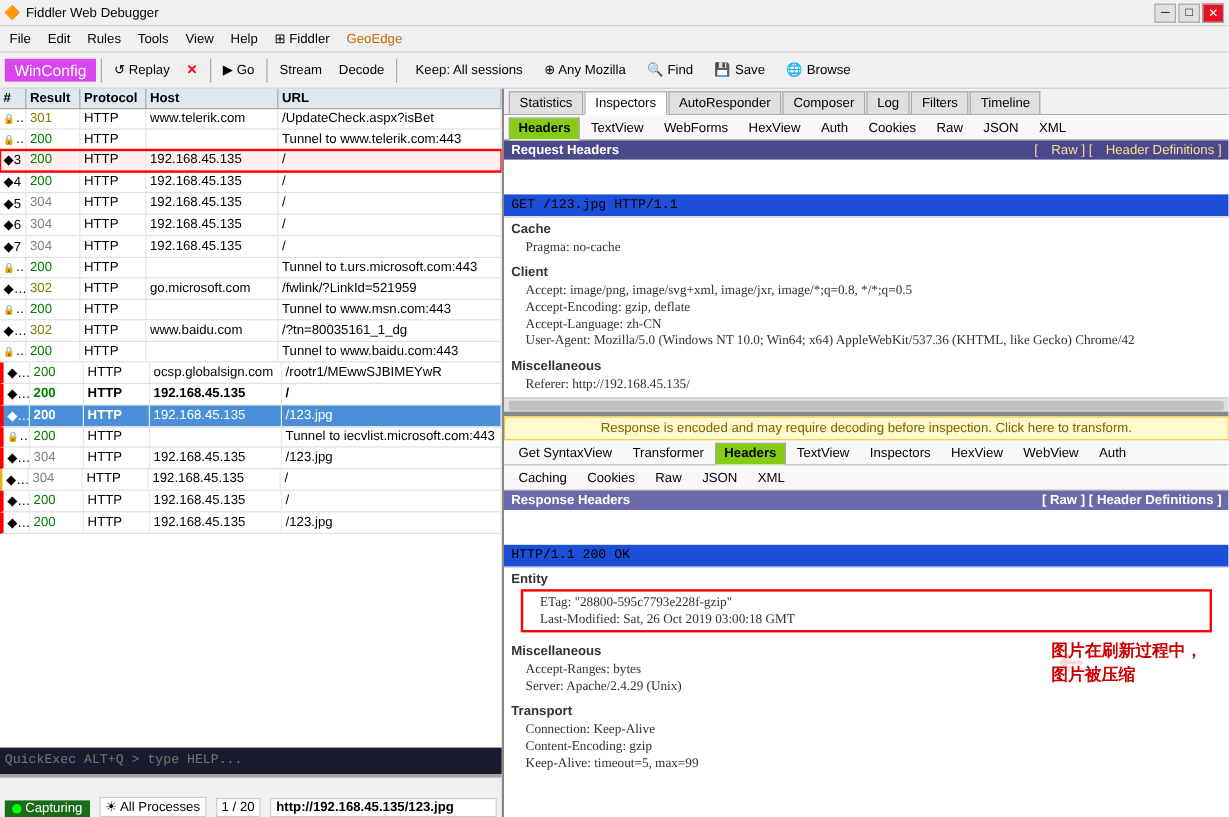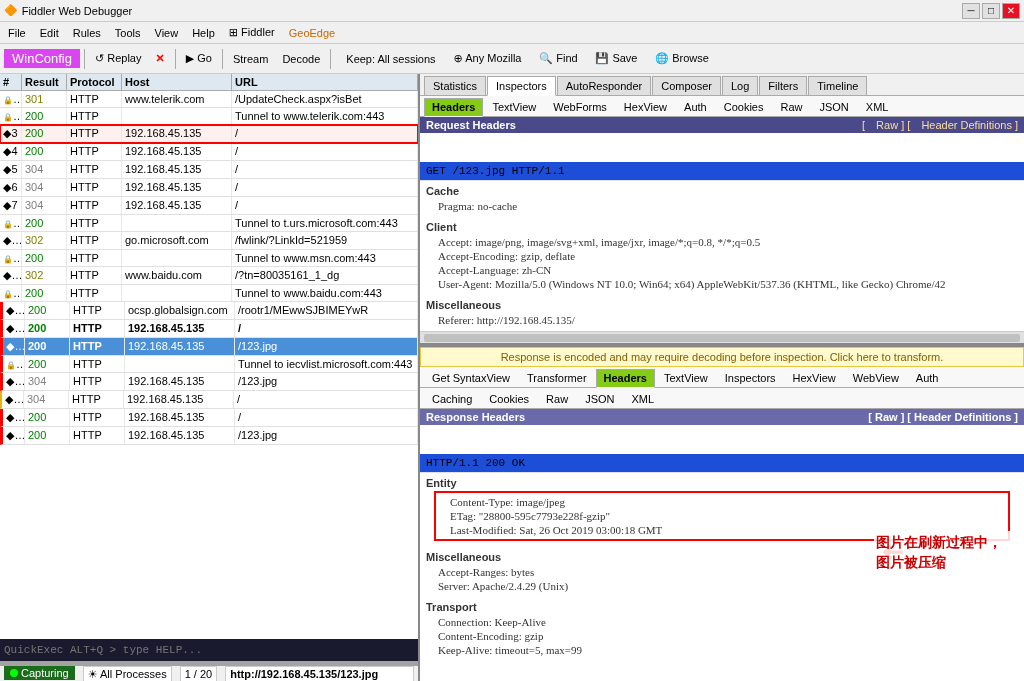--- a/index.html
+++ b/index.html
@@ -98,25 +98,25 @@
       grid-template-columns: 22px 45px 55px 110px 1fr;
       border-bottom: 1px solid #e0e0e0;
       font-size: 11px;
       cursor: pointer;
     }
     .session-row.selected { background: #4a90d9; color: white; }
     .session-row div { padding: 2px 3px; overflow: hidden; text-overflow: ellipsis; white-space: nowrap; border-right: 1px solid #e8e8e8; }
     
     
     .status-bar {
-      height: 20px;
+      height: 36px;
       background: #f0f0f0;
-      border-top: 5px solid #a3a3a3;
-      display: flex;
-      align-items: flex-start;
+      border-top: 3px solid #a3a3a3;
+      display: flex;
+      align-items: flex-end;
       padding: 0 4px;
       gap: 8px;
       font-size: 11px;
     }
     .status-item { padding: 1px 4px; border: 1px solid #ccc; background: white; }
     
     
     .quickexec {
       background: #1a1a2e;
       color: #00ff00;
@@ -613,21 +613,20 @@
             </span>
           </div>
 
           <div class="request-line">HTTP/1.1 200 OK</div>
 
           <div class="response-content">
             <div class="header-group">
               <div class="header-group-title">Entity</div>
 
               <div style="border: 2px solid red; margin: 2px 8px; padding: 2px;">
-                <div class="header-item">Content-Type: image/jpeg</div>
                 <div class="header-item">ETag: "28800-595c7793e228f-gzip"</div>
                 <div class="header-item">Last-Modified: Sat, 26 Oct 2019 03:00:18 GMT</div>
               </div>
             </div>
             <div class="header-group">
               <div class="header-group-title">Miscellaneous</div>
               <div class="header-item">Accept-Ranges: bytes</div>
               <div class="header-item">Server: Apache/2.4.29 (Unix)</div>
             </div>
             <div class="header-group">

